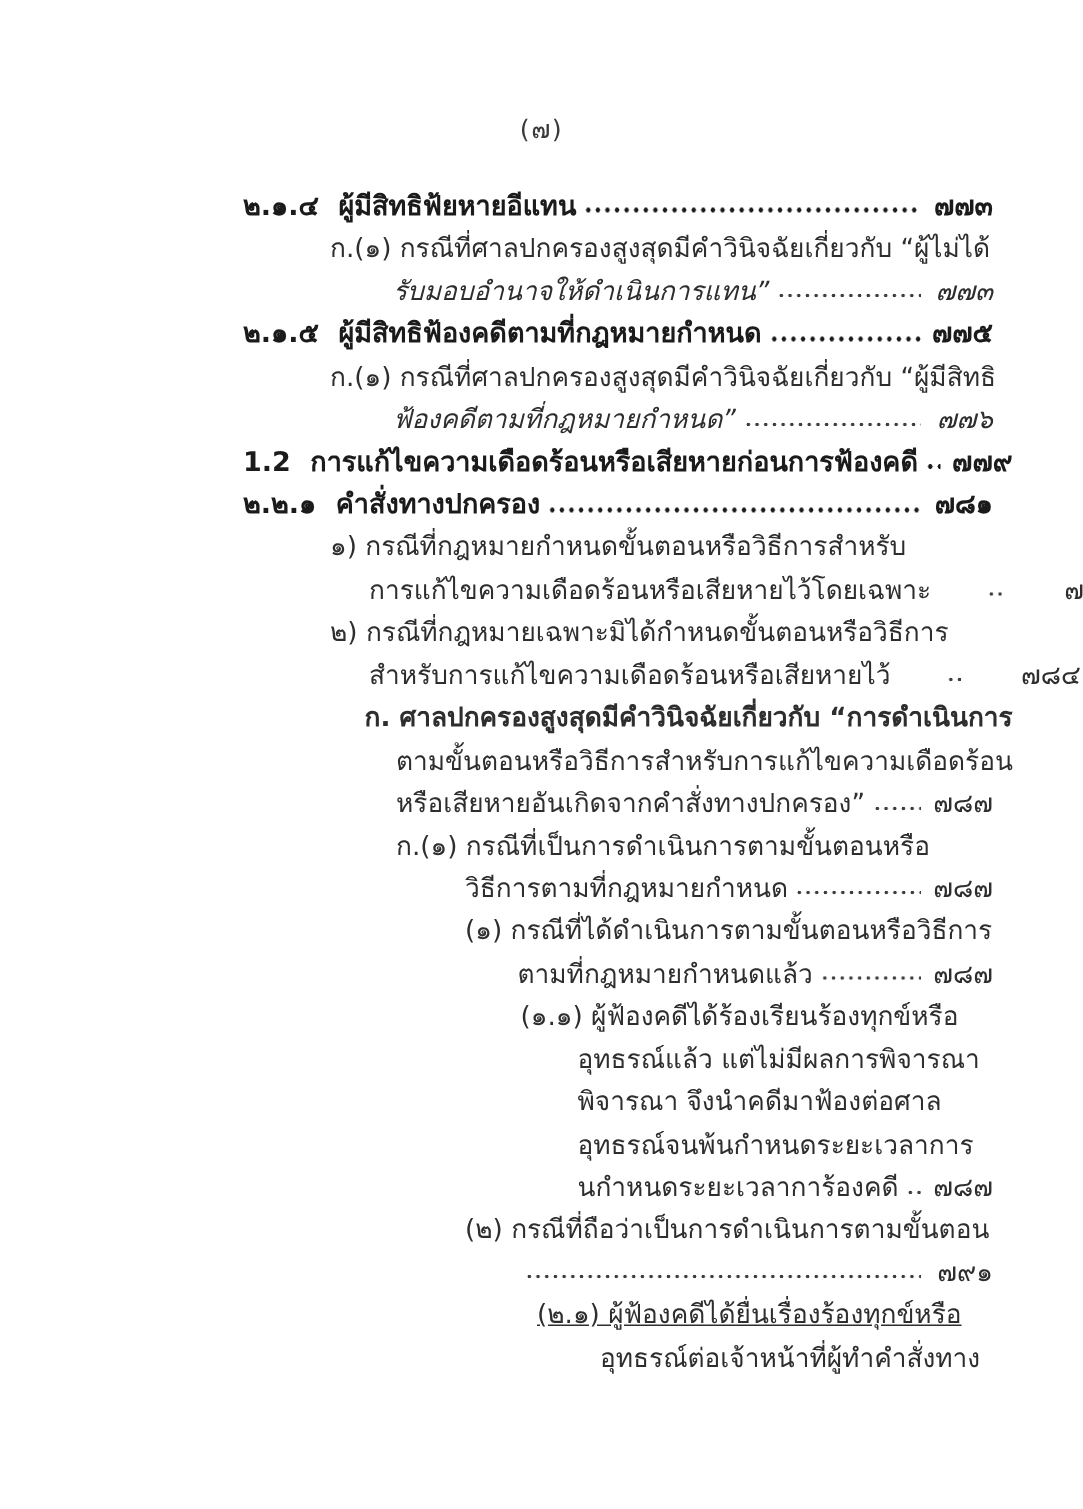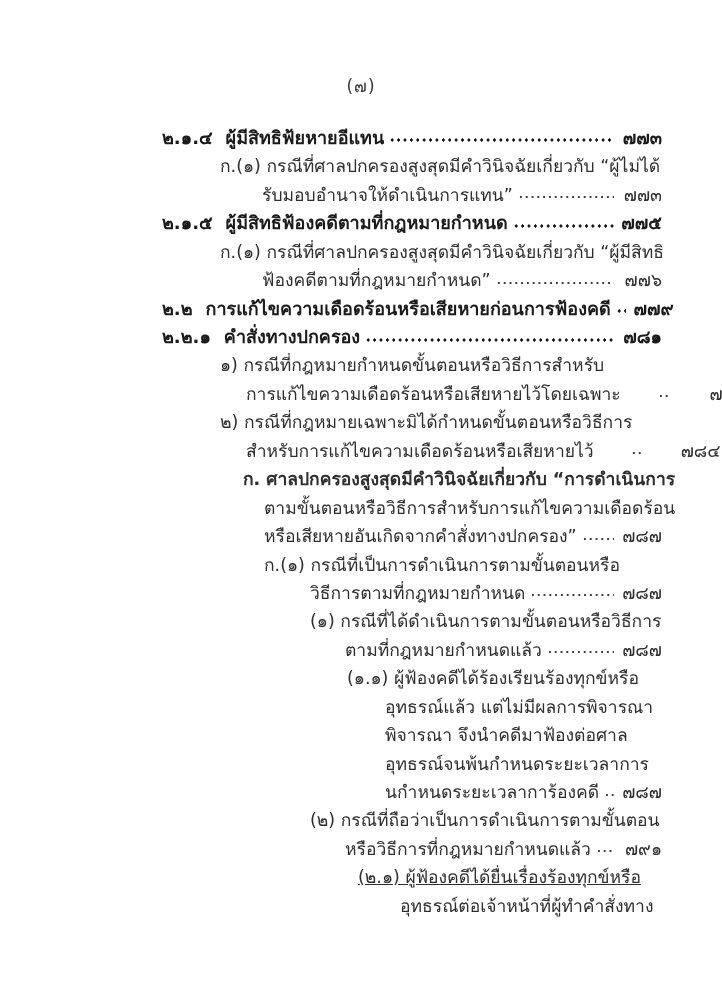--- a/index.html
+++ b/index.html
@@ -45,21 +45,21 @@
   .row.bold .leader {
     background-image: radial-gradient(circle, #1b1b1b 1.5px, rgba(0,0,0,0) 1.7px);
     background-size: 6.4px 10px;
   }
 
   .pagenum { flex: 0 0 auto; min-width: 42px; text-align: right; }
 
   
   .ind-l0   { margin-left: 162px; }
   .ind-l1   { margin-left: 220px; }
-  .ind-l1c  { margin-left: 262px; }
+  .ind-l1c  { margin-left: 262px; font-style: italic; }
   .ind-l1d  { margin-left: 246px; gap: 32px; }
   .ind-l2   { margin-left: 243px; font-weight: bold; }
   .ind-l2c  { margin-left: 264px; }
   .ind-l3   { margin-left: 264px; }
   .ind-l3c  { margin-left: 310px; }
   .ind-l4   { margin-left: 310px; }
   .ind-l4c  { margin-left: 345px; }
   .ind-l5   { margin-left: 347px; }
   .ind-l5c  { margin-left: 385px; }
   .ind-l5b  { margin-left: 358px; text-decoration: underline; }
@@ -100,21 +100,21 @@
     <span class="txt">ก.(๑) กรณีที่ศาลปกครองสูงสุดมีคำวินิจฉัยเกี่ยวกับ “ผู้มีสิทธิ</span>
 
   </div>
       <div class="row ind-l1c">
 
     <span class="txt">ฟ้องคดีตามที่กฎหมายกำหนด”</span>
     <span class="leader"></span>
     <span class="pagenum">๗๗๖</span>
   </div>
       <div class="row ind-l0 bold">
-    <span class="num">๒.๒</span>
+    <span class="num">1.2</span>
     <span class="txt">การแก้ไขความเดือดร้อนหรือเสียหายก่อนการฟ้องคดี</span>
     <span class="leader"></span>
     <span class="pagenum">๗๗๙</span>
   </div>
       <div class="row ind-l0 bold">
     <span class="num">๒.๒.๑</span>
     <span class="txt">คำสั่งทางปกครอง</span>
     <span class="leader"></span>
     <span class="pagenum">๗๘๑</span>
   </div>
@@ -204,21 +204,20 @@
     <span class="leader"></span>
     <span class="pagenum">๗๘๗</span>
   </div>
       <div class="row ind-l4">
 
     <span class="txt">(๒) กรณีที่ถือว่าเป็นการดำเนินการตามขั้นตอน</span>
 
   </div>
       <div class="row ind-l4c">
 
-    <span class="txt">หรือวิธีการที่กฎหมายกำหนดแล้ว</span>
     <span class="leader"></span>
     <span class="pagenum">๗๙๑</span>
   </div>
       <div class="row ind-l5b">
 
     <span class="txt">(๒.๑) ผู้ฟ้องคดีได้ยื่นเรื่องร้องทุกข์หรือ</span>
 
   </div>
       <div class="row ind-l5bc">
 

